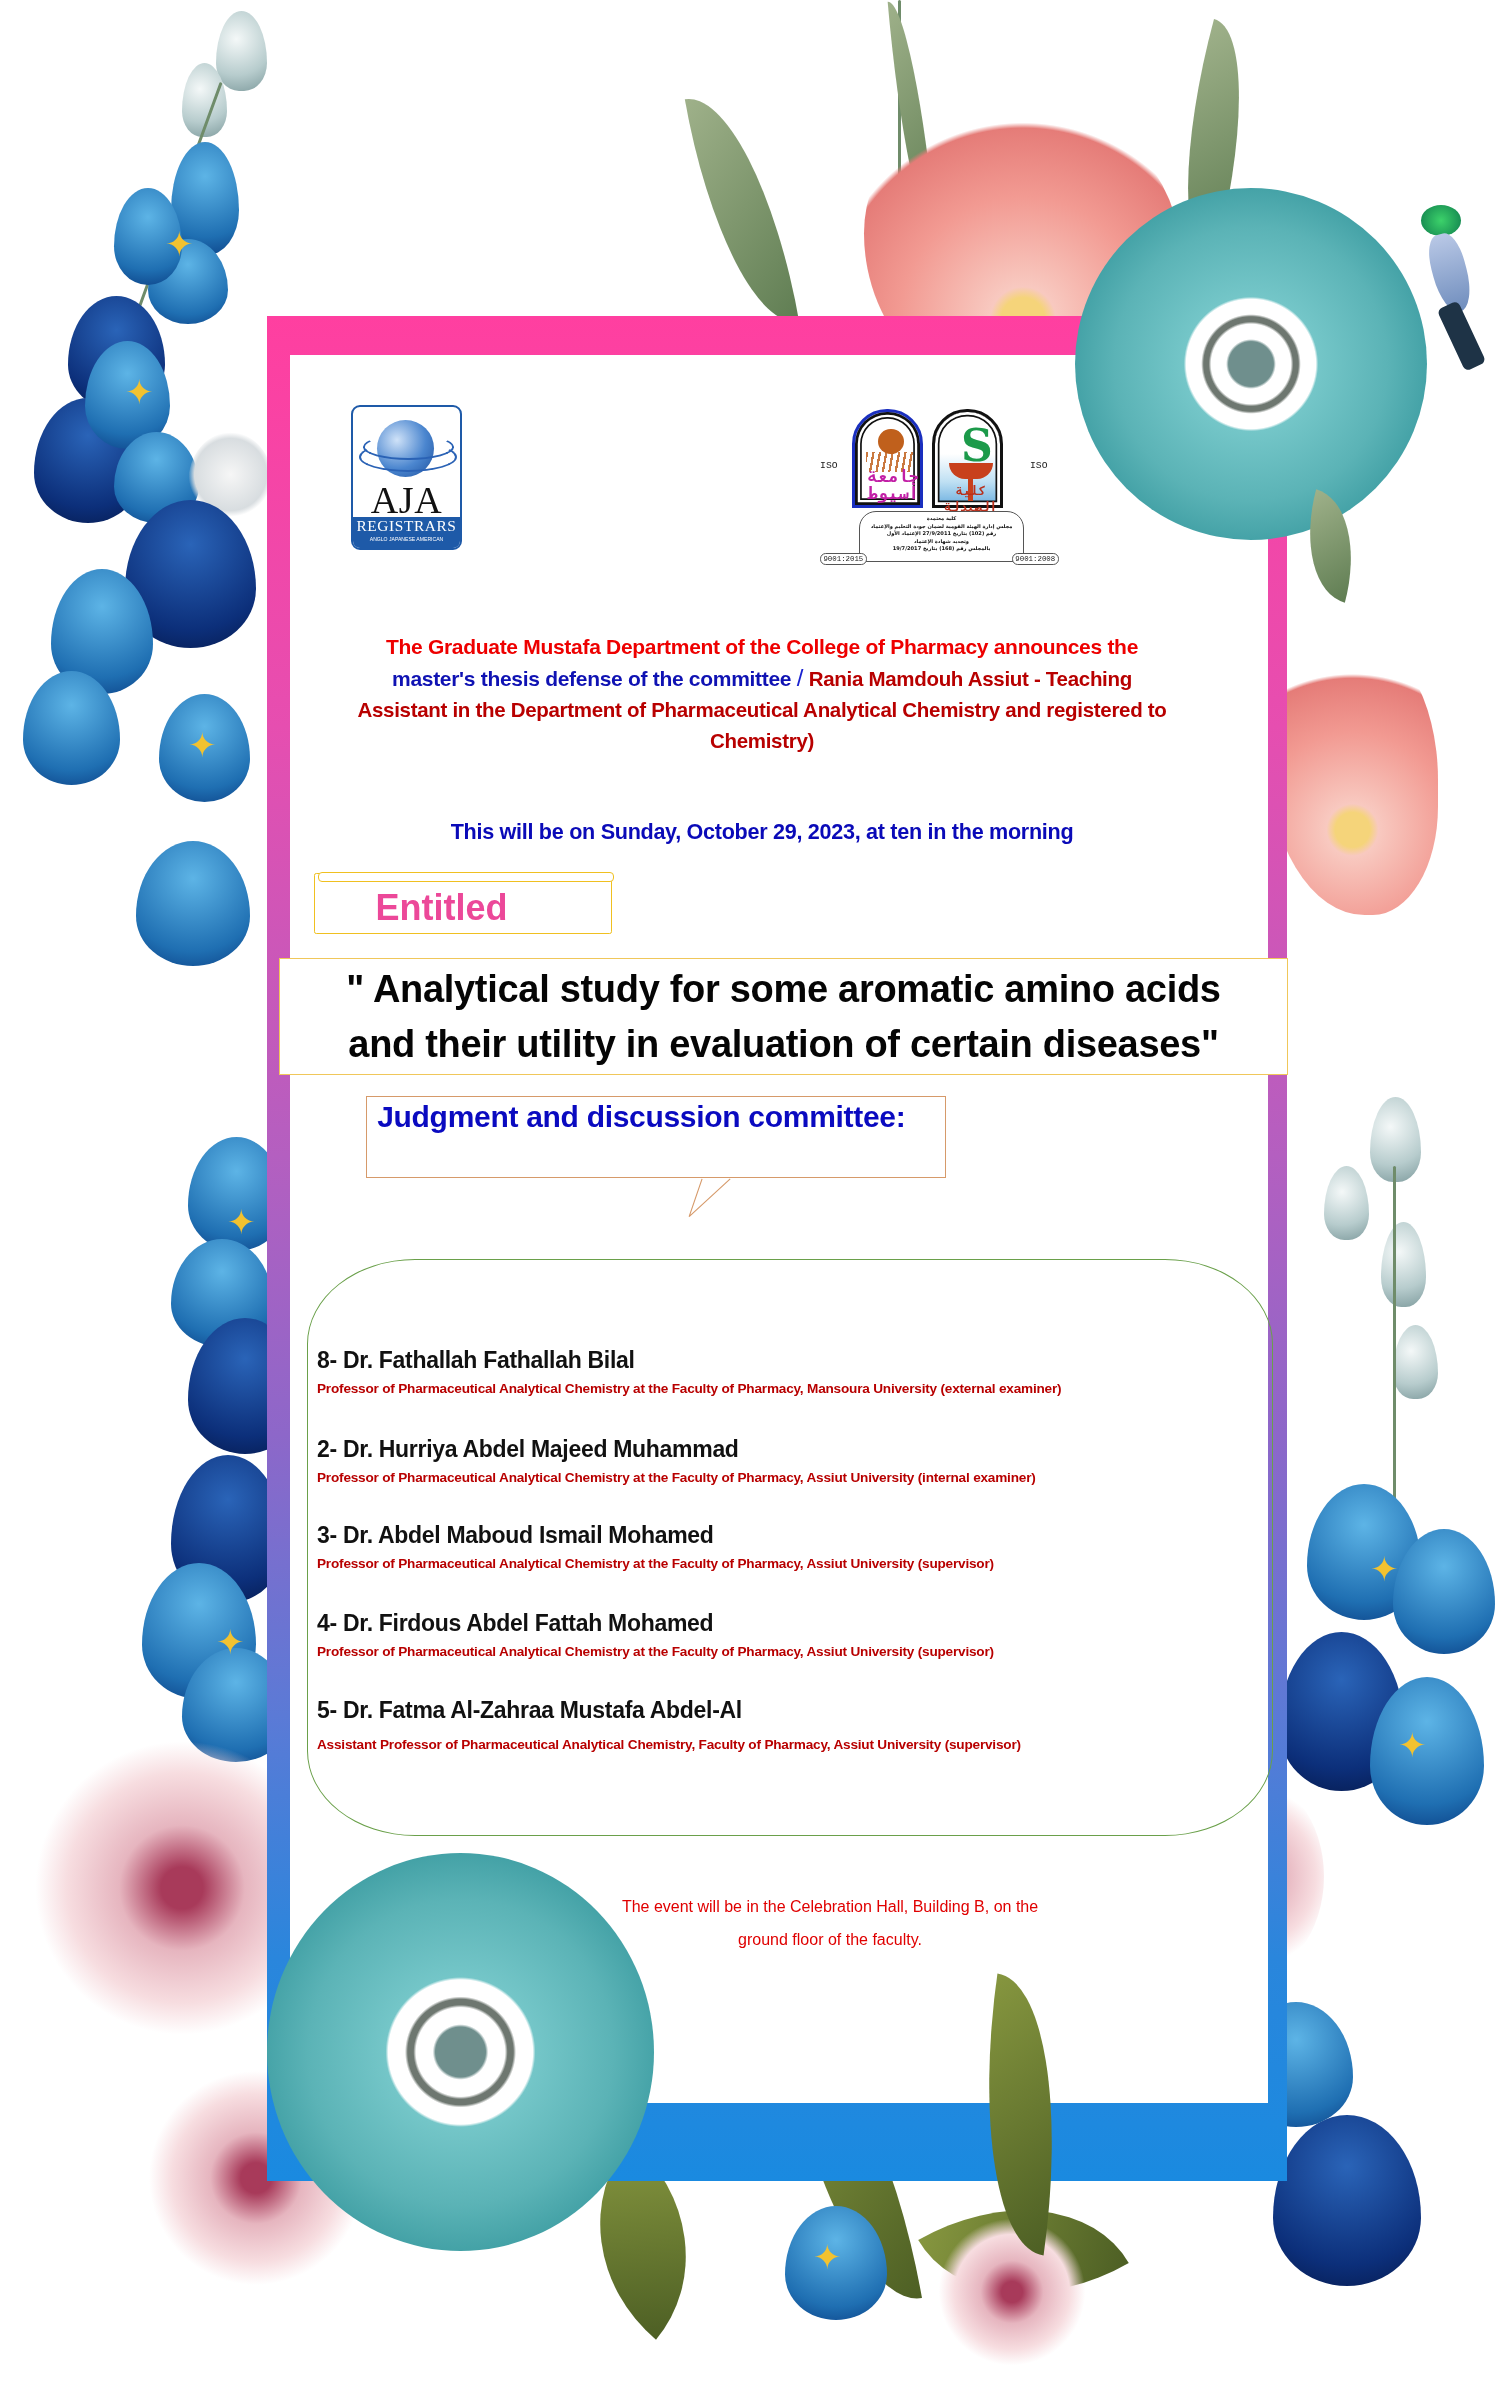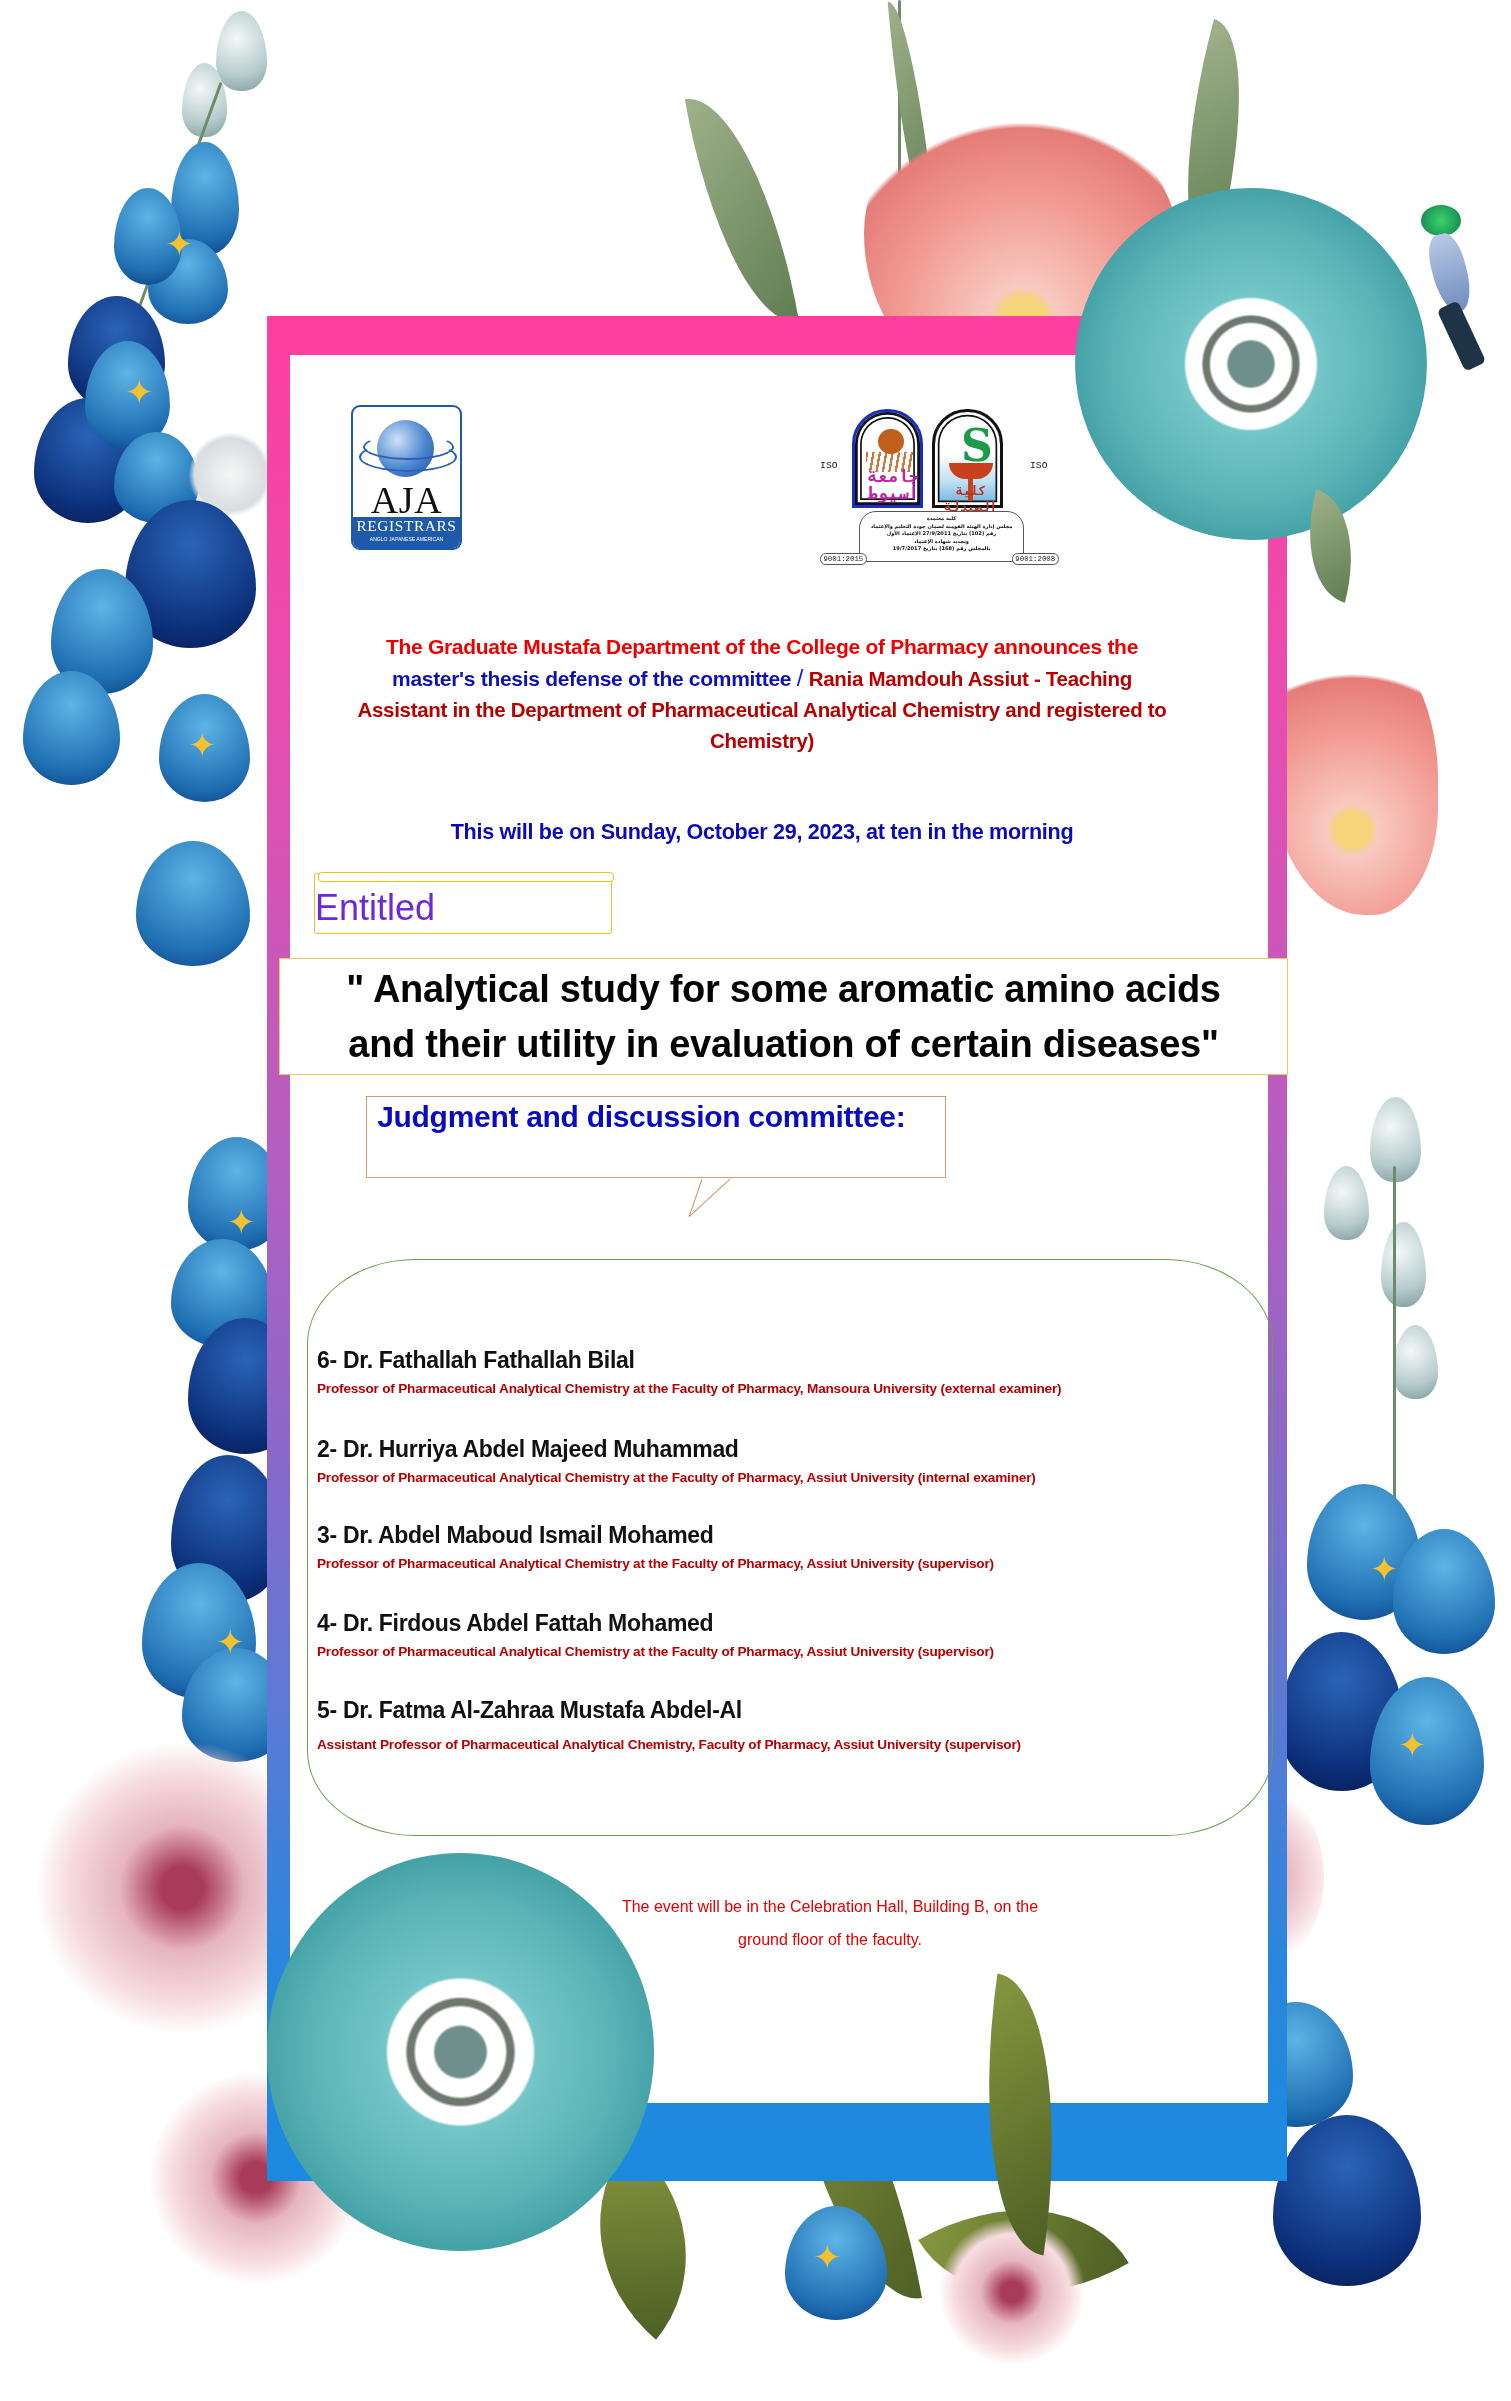--- a/index.html
+++ b/index.html
@@ -89,21 +89,21 @@
   .date-line {
     position: absolute; left: 307px; top: 819px; width: 910px; text-align: center;
     font-size: 21.6px; font-weight: bold; color: #0a0ab8; letter-spacing: -0.3px;
   }
 
   .entitled-scroll {
     position: absolute; left: 314px; top: 873px; width: 298px; height: 61px;
     border: 1.1px solid #f0c020; border-radius: 2.3px; background: #fff;
   }
   .entitled-scroll::before { content: ""; position: absolute; left: 3.4px; right: -3.4px; top: -2.3px; height: 8px; border: 1.1px solid #f0c020; border-radius: 4px; background: #fff; }
-  .entitled-label { position: absolute; left: 0; top: 8px; width: 253px; font-size: 36px; font-weight: normal; color: #6d28d9; line-height: 52px; }
+  .entitled-label { position: absolute; left: 0; top: 8px; width: 253px; text-align: center; font-size: 36px; font-weight: bold; color: #ec4899; line-height: 52px; }
 
   .title-box {
     position: absolute; left: 279px; top: 958px; width: 1009px; height: 117px;
     border: 1.1px solid #f0c75a; background: #fff; text-align: center;
     font-size: 38px; font-weight: bold; color: #050505; line-height: 55px; padding-top: 2.8px; letter-spacing: -0.3px;
   }
 
   .callout {
     position: absolute; left: 366px; top: 1096px; width: 580px; height: 82px;
     border: 1.1px solid #d69a6a; background: #fff;
@@ -302,21 +302,21 @@
   <div class="callout-label">Judgment and discussion committee:</div>
 </div>
 <svg class="callout-tail" viewBox="0 0 80 70" style="position:absolute;">
   <polygon points="25,0 75,0 2,68" fill="#ffffff" stroke="none"></polygon>
   <polyline points="25,1 2,68 75,1" fill="none" stroke="#d69a6a" stroke-width="2"></polyline>
 </svg>
 
 <div class="content members-box"></div>
 
 <div class="content member" style="top:1347px;">
-  <div class="member-name">6- Dr. Fathallah Fathallah Bilal</div>
+  <div class="member-name">8- Dr. Fathallah Fathallah Bilal</div>
   <div class="member-role">Professor of Pharmaceutical Analytical Chemistry at the Faculty of Pharmacy, Mansoura University (external examiner)</div>
 </div>
 <div class="content member" style="top:1436px;">
   <div class="member-name">2- Dr. Hurriya Abdel Majeed Muhammad</div>
   <div class="member-role">Professor of Pharmaceutical Analytical Chemistry at the Faculty of Pharmacy, Assiut University (internal examiner)</div>
 </div>
 <div class="content member" style="top:1522px;">
   <div class="member-name">3- Dr. Abdel Maboud Ismail Mohamed</div>
   <div class="member-role">Professor of Pharmaceutical Analytical Chemistry at the Faculty of Pharmacy, Assiut University (supervisor)</div>
 </div>

